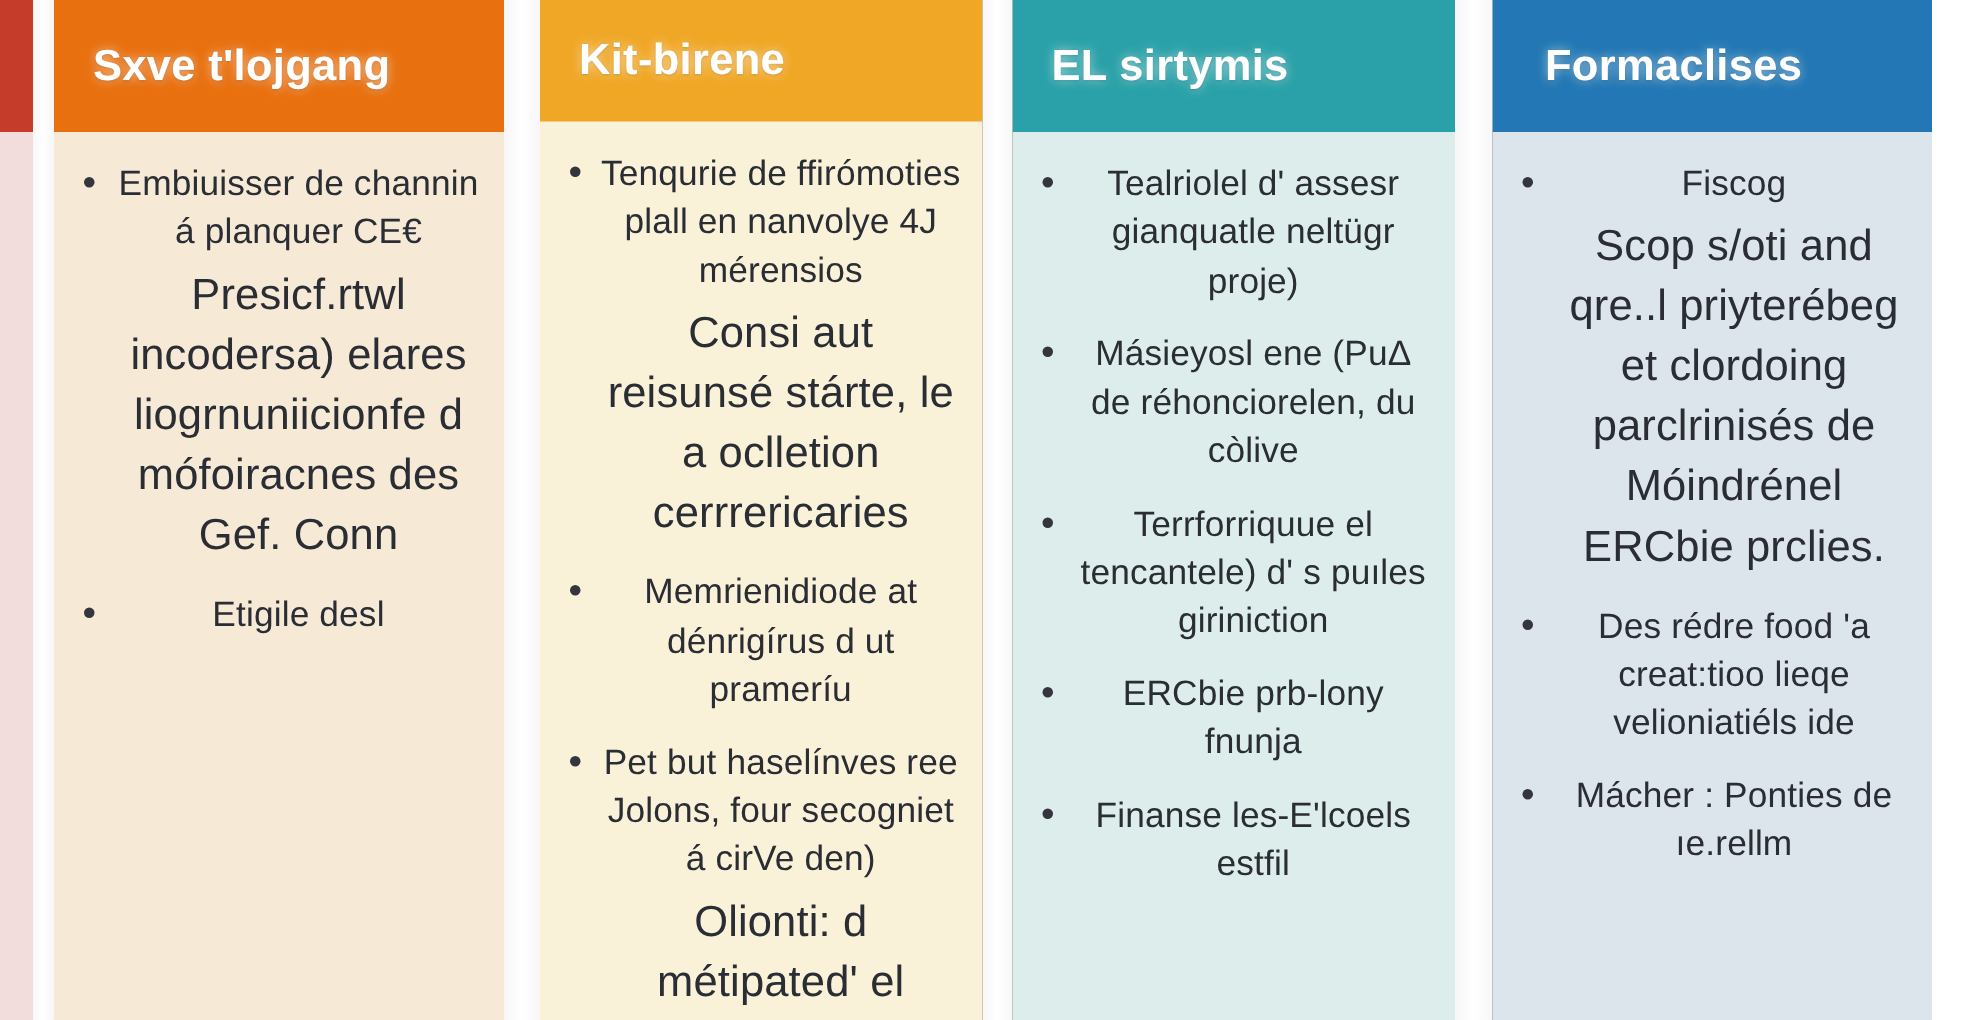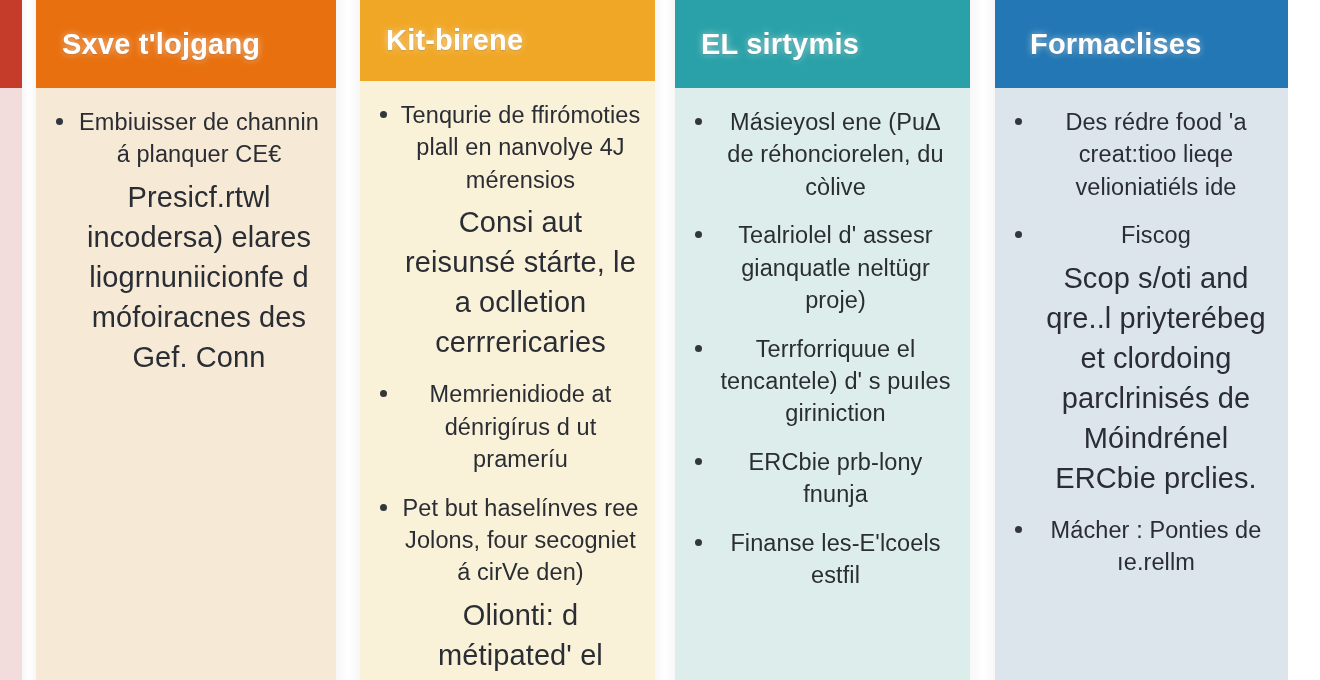--- a/index.html
+++ b/index.html
@@ -103,20 +103,23 @@
   <div class="gap" style="width:14px;"></div>
 
   <div class="col blur-soft" style="width:300px;background:#F6E9D6;">
     <div class="col-hd" style="background:#E8700F;">Sxve t'lojgang</div>
     <div class="col-body">
       <ul class="blist">
         <li>
           <span>Embiuisser de channin á planquer CE€</span>
           <div class="sub">Presicf.rtwl incodersa) elares liogrnuniicionfe d mófoiracnes des Gef. Conn</div>
         </li>
+        <li>
+          <span>Etigile desl</span>
+        </li>
       </ul>
     </div>
   </div>
 
   <div class="gap" style="width:24px;"></div>
 
   <div class="col blur-soft" style="width:295px;background:#FAF1D9;">
     <div class="col-hd" style="background:#F0A726;">Kit-birene</div>
     <div class="col-body">
       <ul class="blist">
@@ -135,24 +138,24 @@
     </div>
   </div>
 
   <div class="gap" style="width:20px;"></div>
 
   <div class="col blur-soft" style="width:295px;background:#DDEDEC;">
     <div class="col-hd" style="background:#2AA1A8;">EL sirtymis</div>
     <div class="col-body">
       <ul class="blist">
         <li>
+          <span>Tealriolel d' assesr gianquatle neltügr proje)</span>
+        </li>
+        <li>
           <span>Másieyosl ene (PuΔ de réhonciorelen, du còlive</span>
-        </li>
-        <li>
-          <span>Tealriolel d' assesr gianquatle neltügr proje)</span>
         </li>
         <li>
           <span>Terrforriquue el tencantele) d' s puıles giriniction</span>
         </li>
         <li>
           <span>ERCbie prb-lony fnunja</span>
         </li>
         <li>
           <span>Finanse les-E'lcoels estfil</span>
         </li>
@@ -160,25 +163,25 @@
     </div>
   </div>
 
   <div class="gap" style="width:25px;"></div>
 
   <div class="col blur-soft" style="width:296px;background:#DCE5EC;">
     <div class="col-hd" style="background:#2277B4;padding-left:35px;">Formaclises</div>
     <div class="col-body">
       <ul class="blist">
         <li>
-          <span>Des rédre food 'a creat:tioo lieqe velioniatiéls ide</span>
-        </li>
-        <li>
           <span>Fiscog</span>
           <div class="sub">Scop s/oti and qre..l priyterébeg et clordoing parclrinisés de Móindrénel ERCbie prclies.</div>
+        </li>
+        <li>
+          <span>Des rédre food 'a creat:tioo lieqe velioniatiéls ide</span>
         </li>
         <li>
           <span>Mácher : Ponties de ıe.rellm</span>
         </li>
       </ul>
     </div>
   </div>
 
   <div class="gap" style="width:12px;"></div>
 

